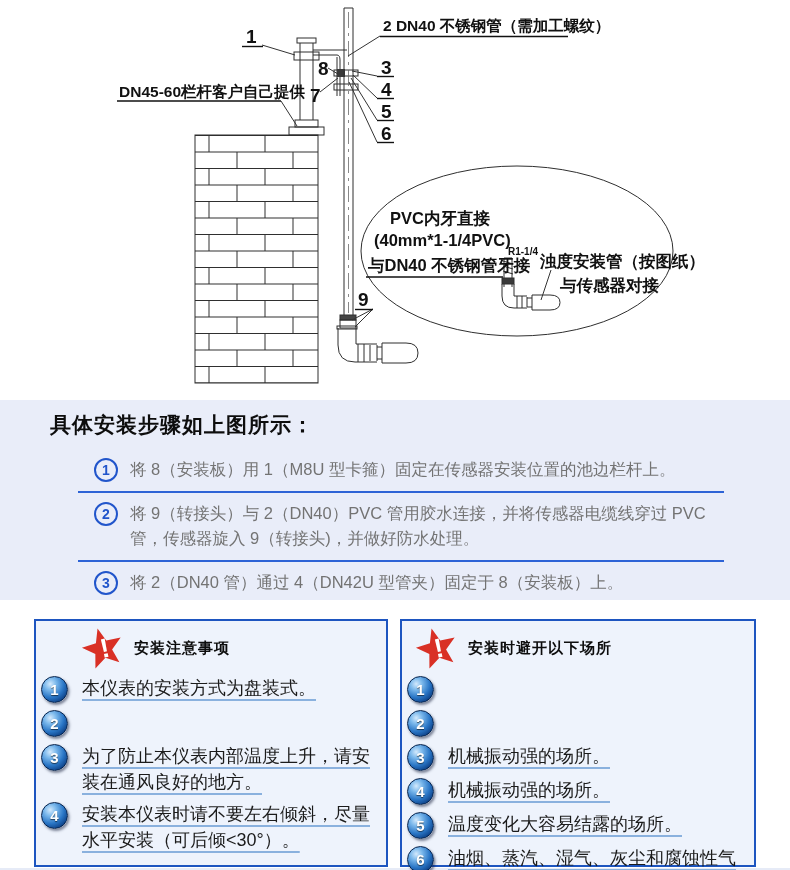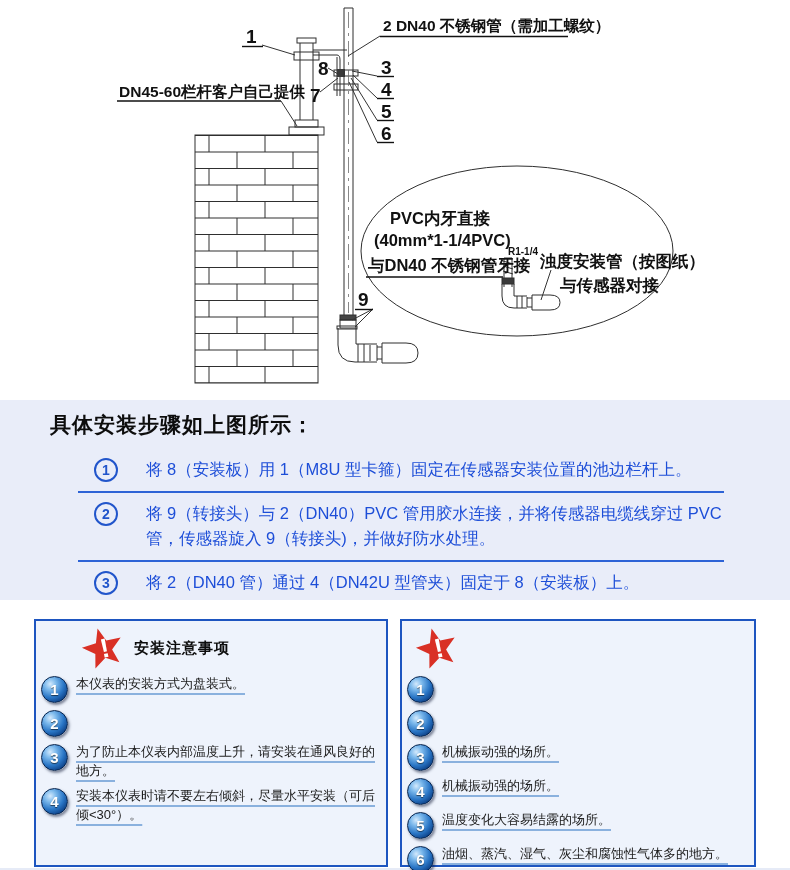--- a/index.html
+++ b/index.html
@@ -17,38 +17,38 @@
   .dlabel-tiny{font:bold 10px "Liberation Sans",sans-serif;fill:#111;}
   .uline{stroke:#111;stroke-width:1.4;}
   .leader{stroke:#333;stroke-width:1;}
   
   .steps-section{width:790px;height:200px;background:#e9edf9;box-sizing:border-box;padding-top:9px;}
   .steps-title{margin:2px 0 10px 50px;font-size:21px;font-weight:bold;letter-spacing:1px;color:#0d0d0d;}
   .step-row{display:flex;align-items:flex-start;margin-left:78px;width:646px;box-sizing:border-box;padding:8px 0 9px 0;}
   .step-row.divided{border-bottom:2px solid #2d63d6;}
   .step-badge{flex:0 0 auto;width:20px;height:20px;margin:1px 12px 0 16px;border:2px solid #2155cb;border-radius:50%;
     color:#2155cb;font-size:14px;font-weight:bold;text-align:center;line-height:20px;}
-  .step-text{font-size:16.5px;line-height:1.5;color:#1d4ed8;margin-left:16px;}
+  .step-text{font-size:16.5px;line-height:1.5;color:#737373;}
   .gap-strip{width:790px;height:19px;background:#ffffff;}
   
   .boxes-section{width:790px;height:249px;background:#ffffff;display:flex;align-items:flex-start;}
   .warn-box{box-sizing:border-box;height:248px;border:2px solid #1d55c0;background:#eef3fc;}
   .warn-box.left{margin-left:34px;width:354px;}
   .warn-box.right{margin-left:12px;width:356px;}
   .box-header{display:flex;align-items:center;padding:3px 0 0 44px;height:48px;}
   .box-header.right-h{padding-left:12px;}
   .star-wrap{width:46px;height:46px;flex:0 0 auto;}
   .box-title{margin-left:8px;font-size:15px;font-weight:bold;color:#0d0d0d;letter-spacing:1px;}
   .box-item{display:flex;align-items:flex-start;padding:3px 8px 3px 5px;}
   .item-sphere{flex:0 0 auto;width:25px;height:25px;border-radius:50%;margin-top:1px;
     background:radial-gradient(circle at 33% 28%, #d3e9fc 0%, #7cb9ec 24%, #2a76c6 55%, #0b3d82 82%, #062a5e 100%);
     border:1px solid #06234d;box-shadow:1.5px 2px 2.5px rgba(20,30,60,.5);
     color:#fff;font-size:15px;font-weight:bold;text-align:center;line-height:25px;
     text-shadow:0 1px 1px rgba(0,0,0,.6);}
-  .item-text{margin-left:8px;font-size:13px;line-height:1.45;color:#1b1b1b;
+  .item-text{margin-left:14px;font-size:18px;line-height:1.45;color:#1b1b1b;
     text-decoration:underline;text-decoration-color:#8ab1de;text-decoration-thickness:1.5px;text-underline-offset:5px;}
   .bottom-strip{width:790px;height:14px;background:#e6ebf7;}
 </style>
 </head>
 <body>
 
 <div class="diagram-section">
   <svg width="790" height="400" viewBox="0 0 790 400">
     <defs>
       <pattern id="brick" x="195" y="135" width="56" height="33" patternUnits="userSpaceOnUse">
@@ -224,20 +224,21 @@
   </div>
 
   <div class="warn-box right">
     <div class="box-header right-h">
       <span class="star-wrap">
         <svg width="46" height="46" viewBox="0 0 48 48">
           <polygon points="18.3,3.7 27.4,16.1 42.4,13.0 33.5,25.5 41.1,38.8 26.5,34.2 16.1,45.5 16.0,30.2 2.0,23.8 16.6,19.0" fill="#d93025"></polygon>
           <text x="21" y="34" transform="rotate(-12 24 24)" font-family="Liberation Sans, sans-serif" font-size="28" font-weight="bold" fill="#ffffff">!</text>
         </svg>
       </span>
+      <span class="box-title">安装时避开以下场所</span>
     </div>
     <div class="box-item">
       <span class="item-sphere">1</span>
     </div>
     <div class="box-item">
       <span class="item-sphere">2</span>
     </div>
     <div class="box-item">
       <span class="item-sphere">3</span>
       <span class="item-text">机械振动强的场所。</span>

